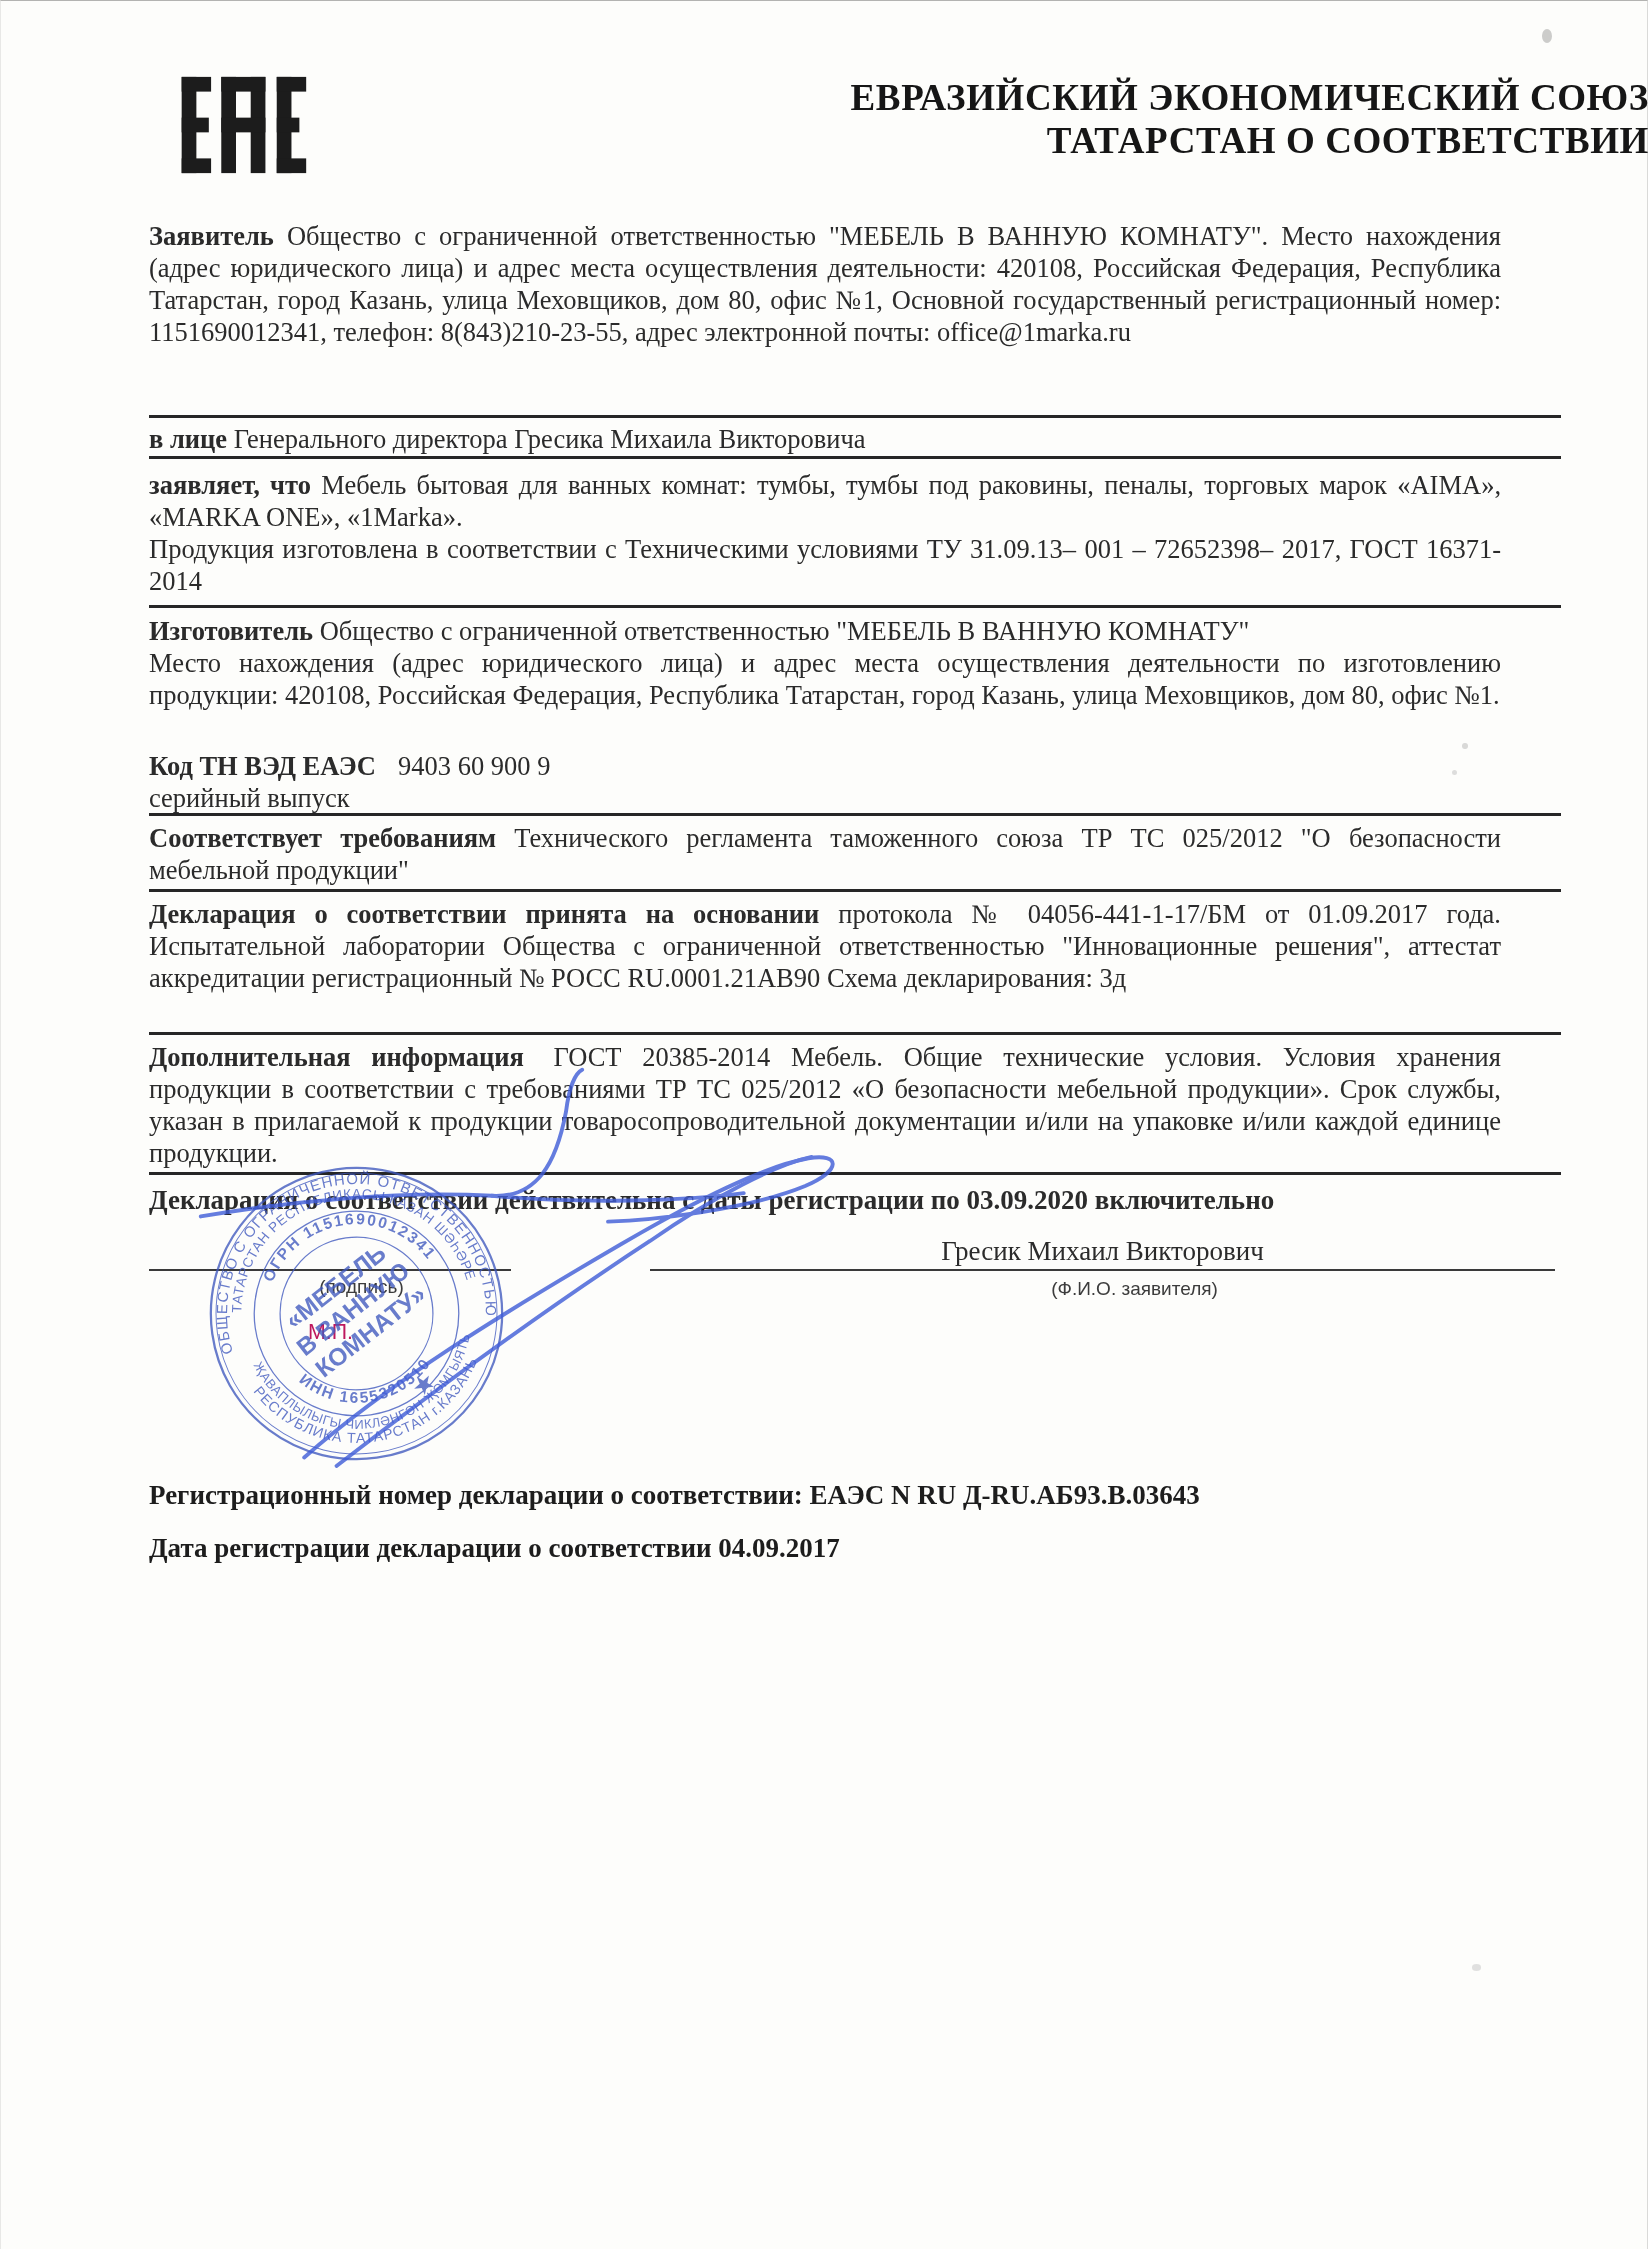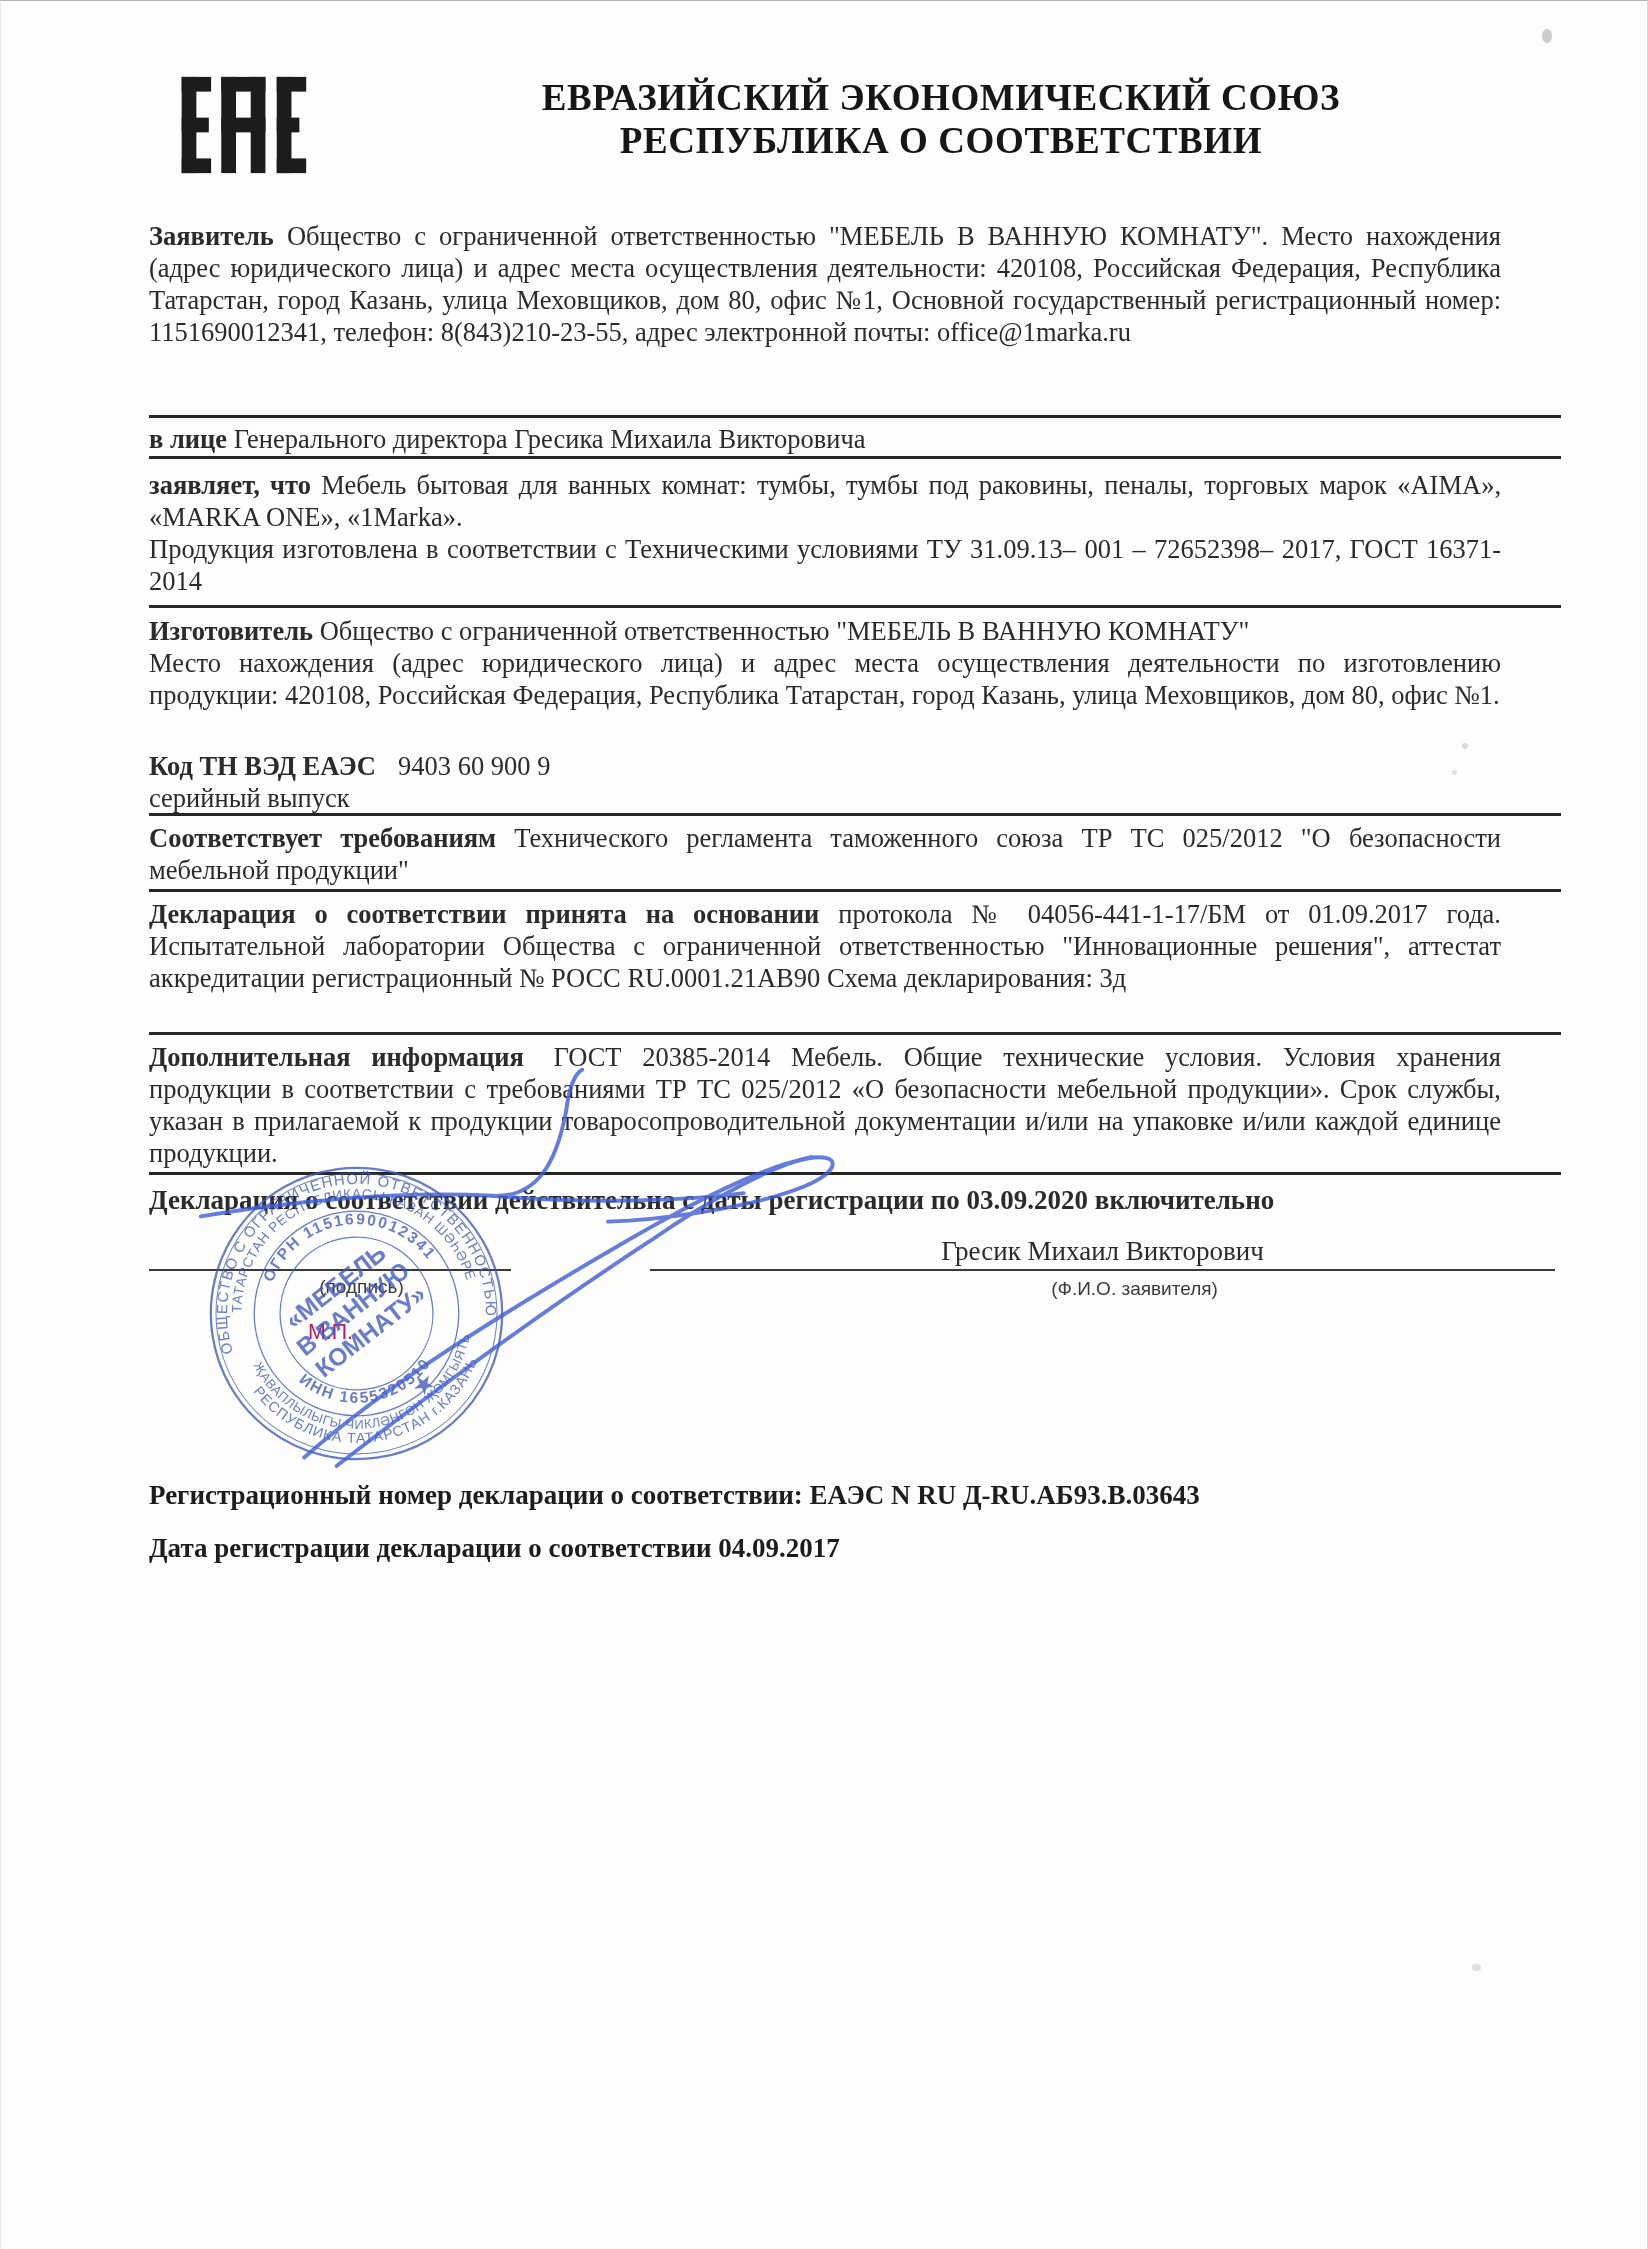--- a/index.html
+++ b/index.html
@@ -9,21 +9,21 @@
     font-family:"Liberation Serif","DejaVu Serif",serif;
     color:#2b2b2b;
   }
   .page-edge{position:absolute;left:0;top:0;width:1648px;height:2250px;
     border-top:1.9px solid #b3b3b1;border-bottom:1.3px solid #d2d2d0;
     border-right:1.3px solid #dadad8;border-left:0.6px solid #e8e8e6;box-sizing:border-box;z-index:1;}
   .abs{position:absolute;z-index:2;}
   .body-text{font-size:26.5px;line-height:32px;text-align:justify;width:1352px;left:149px;}
   .lbl{font-weight:bold;}
   .rule{position:absolute;left:149px;width:1412px;height:2.6px;background:#262626;z-index:2;}
-  .title-wrap{position:absolute;left:246px;top:76px;width:1390px;text-align:center;z-index:2;}
+  .title-wrap{position:absolute;left:259px;top:76px;width:1390px;text-align:right;z-index:2;}
   .title-line{font-size:37px;line-height:43px;font-weight:bold;color:#161616;letter-spacing:0.6px;}
   .validity{font-weight:bold;font-size:27px;}
   .sig-line{position:absolute;height:1.9px;background:#3a3a3a;z-index:2;}
   .sig-caption{position:absolute;font-size:19px;color:#3c3c3c;text-align:center;z-index:2;
     font-family:"Liberation Sans","DejaVu Sans",sans-serif;padding-left:32px;}
   .fio-name{position:absolute;font-size:27px;text-align:center;z-index:2;}
   .mp-mark{position:absolute;font-size:21.3px;color:#be185d;z-index:3;
     font-family:"Liberation Sans","DejaVu Sans",sans-serif;}
   .footer-line{position:absolute;left:149px;font-size:27px;font-weight:bold;color:#1d1d1d;z-index:2;}
   .stamp-svg{position:absolute;left:206px;top:1163px;z-index:5;}
@@ -49,21 +49,21 @@
     <rect x="80" y="77" width="78" height="26"></rect>
     <rect x="178" y="5" width="26" height="170"></rect>
     <rect x="178" y="5" width="52" height="26"></rect>
     <rect x="178" y="77" width="40" height="26"></rect>
     <rect x="178" y="149" width="52" height="26"></rect>
   </g>
 </svg>
 
 <div class="title-wrap">
   <div class="title-line">ЕВРАЗИЙСКИЙ ЭКОНОМИЧЕСКИЙ СОЮЗ</div>
-  <div class="title-line">РЕСПУБЛИКА О СООТВЕТСТВИИ</div>
+  <div class="title-line">ТАТАРСТАН О СООТВЕТСТВИИ</div>
 </div>
 
 <div class="abs body-text" style="top:220px;">
   <b class="lbl">Заявитель</b>
   <span>Общество с ограниченной ответственностью "МЕБЕЛЬ В ВАННУЮ КОМНАТУ". Место нахождения (адрес юридического лица) и адрес места осуществления деятельности: 420108, Российская Федерация, Республика Татарстан, город Казань, улица Меховщиков, дом 80, офис №1, Основной государственный регистрационный номер: 1151690012341, телефон: 8(843)210-23-55, адрес электронной почты: office@1marka.ru</span>
 </div>
 <div class="rule" style="top:415px;"></div>
 
 <div class="abs body-text" style="top:423px;">
   <b class="lbl">в лице</b>

